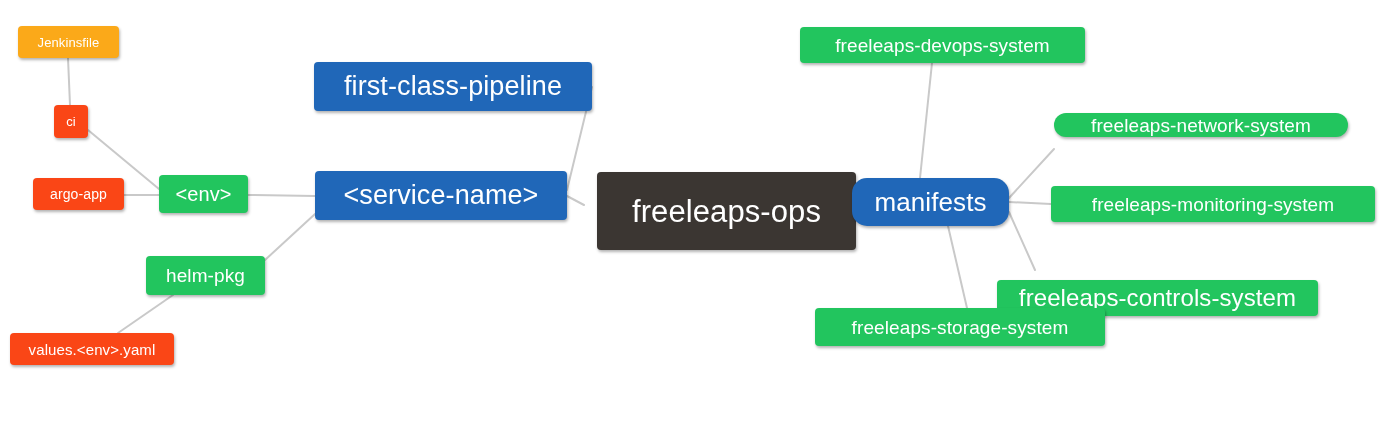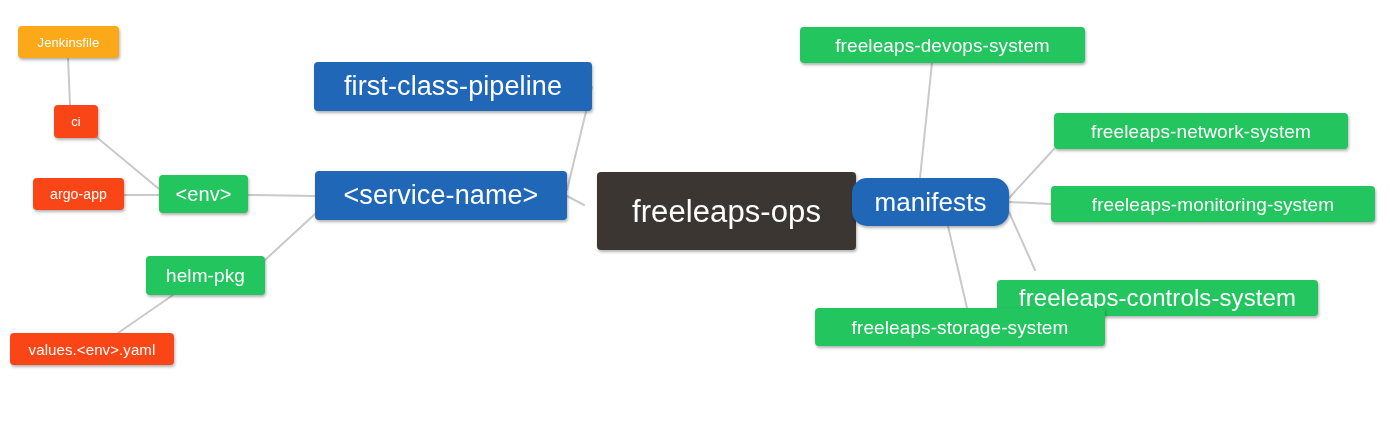--- a/index.html
+++ b/index.html
@@ -52,21 +52,21 @@
       <line x1="173" y1="295" x2="118" y2="333" stroke="#c9c9c9" stroke-width="2" stroke-linecap="round"></line>
       <line x1="920" y1="178" x2="932" y2="63" stroke="#c9c9c9" stroke-width="2" stroke-linecap="round"></line>
       <line x1="1009" y1="198" x2="1054" y2="149" stroke="#c9c9c9" stroke-width="2" stroke-linecap="round"></line>
       <line x1="1009" y1="202" x2="1051" y2="204" stroke="#c9c9c9" stroke-width="2" stroke-linecap="round"></line>
       <line x1="1009" y1="212" x2="1035" y2="270" stroke="#c9c9c9" stroke-width="2" stroke-linecap="round"></line>
       <line x1="948" y1="226" x2="967" y2="308" stroke="#c9c9c9" stroke-width="2" stroke-linecap="round"></line>
     </svg>
 <div class="node" style="left: 18px; top: 26px; width: 101px; height: 32px; background: rgb(251, 169, 25); font-size: 13px; color: rgb(255, 255, 255);">
       <span class="node-label">Jenkinsfile</span>
     </div>
-    <div class="node" style="left: 54px; top: 105px; width: 44px; height: 33px; background: rgb(250, 70, 22); font-size: 13px; color: rgb(255, 255, 255);">
+    <div class="node" style="left: 54px; top: 105px; width: 34px; height: 33px; background: rgb(250, 70, 22); font-size: 13px; color: rgb(255, 255, 255);">
       <span class="node-label">ci</span>
     </div>
     <div class="node" style="left: 33px; top: 178px; width: 91px; height: 32px; background: rgb(250, 70, 22); font-size: 14px; color: rgb(255, 255, 255);">
       <span class="node-label">argo-app</span>
     </div>
     <div class="node" style="left: 159px; top: 175px; width: 89px; height: 38px; background: rgb(34, 197, 94); font-size: 20px; color: rgb(255, 255, 255);">
       <span class="node-label">&lt;env&gt;</span>
     </div>
     <div class="node" style="left: 146px; top: 256px; width: 119px; height: 39px; background: rgb(34, 197, 94); font-size: 19px; color: rgb(255, 255, 255);">
       <span class="node-label">helm-pkg</span>
@@ -82,21 +82,21 @@
     </div>
     <div class="node" style="left: 584px; top: 172px; width: 259px; height: 78px; background: rgb(59, 54, 50); font-size: 31px; color: rgb(255, 255, 255); margin-left: 13px;">
       <span class="node-label">freeleaps-ops</span>
     </div>
     <div class="node" style="left: 852px; top: 178px; width: 157px; height: 48px; background: rgb(32, 103, 184); font-size: 26px; color: rgb(255, 255, 255); border-radius: 15px;">
       <span class="node-label">manifests</span>
     </div>
     <div class="node" style="left: 800px; top: 27px; width: 285px; height: 36px; background: rgb(34, 197, 94); font-size: 19px; color: rgb(255, 255, 255); align-items: center;">
       <span class="node-label">freeleaps-devops-system</span>
     </div>
-    <div class="node" style="left: 1054px; top: 113px; width: 294px; height: 36px; background: rgb(34, 197, 94); font-size: 19px; color: rgb(255, 255, 255);">
+    <div class="node" style="left: 1054px; top: 113px; width: 294px; height: 24px; background: rgb(34, 197, 94); font-size: 19px; color: rgb(255, 255, 255); border-radius: 13px;">
       <span class="node-label">freeleaps-network-system</span>
     </div>
     <div class="node" style="left: 1051px; top: 186px; width: 324px; height: 36px; background: rgb(34, 197, 94); font-size: 19px; color: rgb(255, 255, 255);">
       <span class="node-label">freeleaps-monitoring-system</span>
     </div>
     <div class="node" style="left: 997px; top: 256px; width: 321px; height: 36px; background: rgb(34, 197, 94); font-size: 24px; color: rgb(255, 255, 255); margin-top: 24px;">
       <span class="node-label">freeleaps-controls-system</span>
     </div>
     <div class="node" style="left: 815px; top: 308px; width: 290px; height: 38px; background: rgb(34, 197, 94); font-size: 19px; color: rgb(255, 255, 255);">
       <span class="node-label">freeleaps-storage-system</span>

